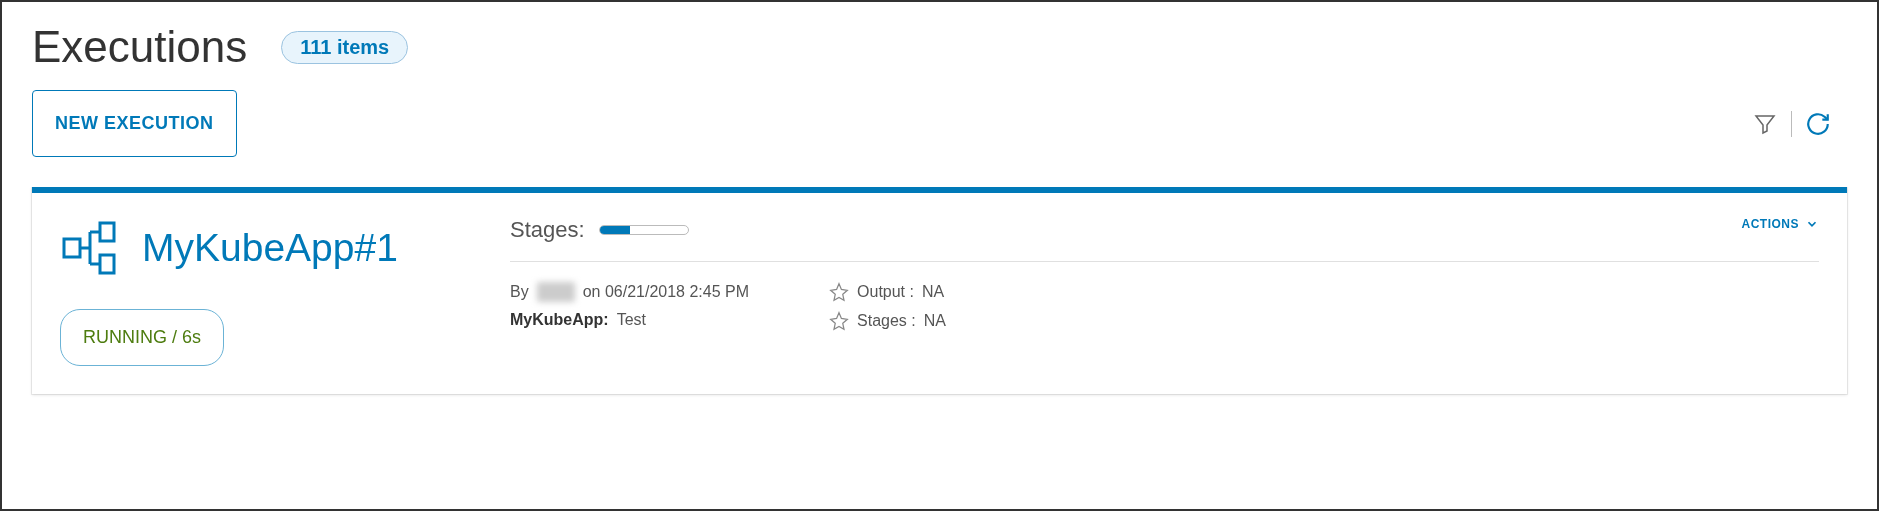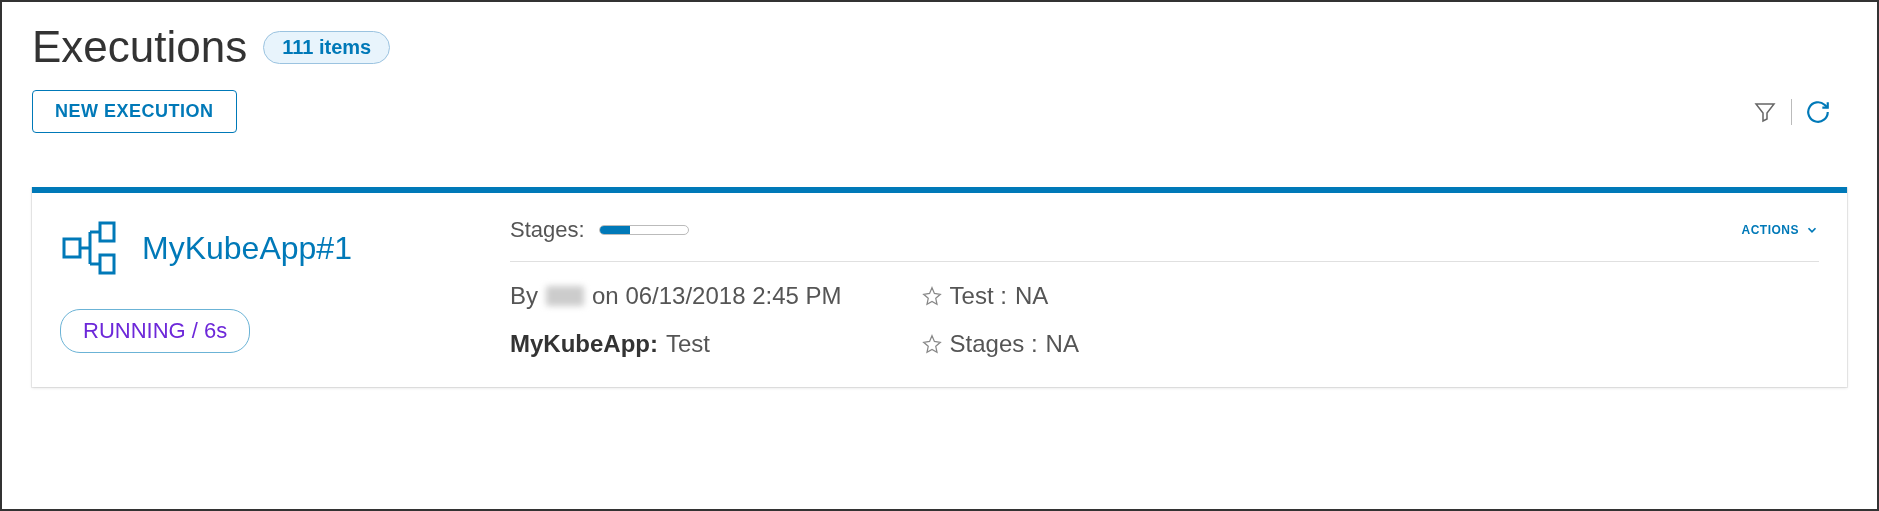--- a/index.html
+++ b/index.html
@@ -1,46 +1,46 @@
 <!DOCTYPE html>
 <html><head>
 <meta charset="utf-8">
 <style>
 * { box-sizing: border-box; margin: 0; padding: 0; }
 body { font-family: -apple-system, BlinkMacSystemFont, "Segoe UI", Arial, sans-serif; background: #fff; }
 .frame { border: 2px solid #333; width: 1879px; height: 511px; position: relative; overflow: hidden; }
 .content { padding: 20px 30px 0 30px; }
-.header { display: flex; align-items: center; gap: 16px; margin-bottom: 18px; }
+.header { display: flex; align-items: center; gap: 34px; margin-bottom: 18px; }
 .page-title { font-size: 44px; font-weight: 400; color: #333; }
 .count-badge { border: 1px solid #9bc3e0; background: #e8f4fc; color: #0079b8; border-radius: 20px; padding: 4px 18px; font-size: 20px; font-weight: bold; }
 .toolbar { display: flex; align-items: center; justify-content: space-between; margin-bottom: 30px; }
-.new-btn { border: 1.5px solid #0079b8; background: #fff; color: #0079b8; font-size: 18px; font-weight: 600; letter-spacing: 0.5px; padding: 10px 22px; border-radius: 4px; cursor: pointer; }
+.new-btn { border: 1.5px solid #0079b8; background: #fff; color: #0079b8; font-size: 18px; font-weight: 600; letter-spacing: 0.5px; padding: 22px 22px; border-radius: 4px; cursor: pointer; }
 .toolbar-icons { display: flex; align-items: center; gap: 12px; margin-right: 15px; }
 .icon-btn { cursor: pointer; display: flex; align-items: center; justify-content: center; width: 28px; height: 28px; }
 .divider-v { width: 1px; height: 26px; background: #bbb; }
 .scroll-area { position: absolute; top: 185px; left: 0; right: 0; bottom: 0; padding: 0 30px 20px 30px; overflow-y: scroll; }
 .scroll-area::-webkit-scrollbar { width: 22px; }
 .scroll-area::-webkit-scrollbar-track { background: #f0f0f0; }
 .scroll-area::-webkit-scrollbar-thumb { background: #c8c8c8; }
 .scroll-area::-webkit-scrollbar-button:single-button { background: #f0f0f0; height: 22px; display: block; border: 1px solid #ddd; }
 .card { border-top: 6px solid #0079b8; background: #fff; box-shadow: 0 1px 3px rgba(0,0,0,0.12), 0 0 0 1px #eee; padding: 24px 28px 28px 28px; display: flex; gap: 30px; min-height: 200px; }
 .card-left { flex: 0 0 420px; }
 .app-row { display: flex; align-items: center; gap: 20px; margin-bottom: 30px; }
 .app-icon { flex-shrink: 0; }
-.app-name { font-size: 32px; color: #0079b8; }
-.status-badge { border: 1.5px solid #6bb3d6; color: #6d28d9; border-radius: 20px; padding: 8px 22px; font-size: 22px; display: inline-block; }
+.app-name { font-size: 39px; color: #0079b8; }
+.status-badge { border: 1.5px solid #6bb3d6; color: #4d7c0f; border-radius: 20px; padding: 17px 22px; font-size: 18px; display: inline-block; }
 .card-right { flex: 1; }
-.stages-row { display: flex; align-items: center; justify-content: space-between; border-bottom: 1px solid #e0e0e0; padding-bottom: 18px; margin-bottom: 20px; }
+.stages-row { display: flex; align-items: flex-start; justify-content: space-between; border-bottom: 1px solid #e0e0e0; padding-bottom: 18px; margin-bottom: 20px; }
 .stages-left { display: flex; align-items: center; gap: 14px; }
 .stages-label { font-size: 22px; color: #555; }
 .progress { width: 90px; height: 10px; border: 1px solid #bbb; border-radius: 5px; overflow: hidden; background: #fff; }
 .progress-fill { width: 35%; height: 100%; background: #0079b8; }
 .actions-btn { color: #0079b8; font-size: 12px; font-weight: 600; letter-spacing: 0.5px; cursor: pointer; display: flex; align-items: center; gap: 6px; }
 .details { display: flex; gap: 80px; }
-.details-col { display: flex; flex-direction: column; gap: 20px; font-size: 24px; color: #555; }
+.details-col { display: flex; flex-direction: column; gap: 9px; font-size: 16px; color: #555; }
 .details-col .line { display: flex; align-items: center; gap: 8px; }
 .blur-name { background: #ccc; filter: blur(3px); color: transparent; width: 38px; height: 20px; display: inline-block; border-radius: 2px; }
 .bold { font-weight: 600; color: #333; }
 .star { stroke: #888; fill: none; }
 </style>
 </head>
 <body>
 
 <div class="frame">
   <div class="content">
@@ -103,33 +103,33 @@
                 <path d="M6 9l6 6 6-6"></path>
               </svg>
           </div>
         </div>
 
         <div class="details">
           <div class="details-col">
             <div class="line">
               <span>By</span>
               <span class="blur-name"></span>
-              <span>on 06/13/2018 2:45 PM</span>
+              <span>on 06/21/2018 2:45 PM</span>
             </div>
             <div class="line">
               <span class="bold">MyKubeApp:</span>
                 <span>Test</span>
             </div>
           </div>
           <div class="details-col">
             <div class="line">
               <svg class="star" width="20" height="20" viewBox="0 0 24 24" stroke-width="1.5">
                   <path d="M12 2l2.9 6.9L22 10l-5.5 4.8L18 22l-6-3.5L6 22l1.5-7.2L2 10l7.1-1.1z"></path>
                 </svg>
-              <span>Test :</span>
+              <span>Output :</span>
               <span>NA</span>
             </div>
             <div class="line">
               <svg class="star" width="20" height="20" viewBox="0 0 24 24" stroke-width="1.5">
                   <path d="M12 2l2.9 6.9L22 10l-5.5 4.8L18 22l-6-3.5L6 22l1.5-7.2L2 10l7.1-1.1z"></path>
                 </svg>
               <span>Stages :</span>
               <span>NA</span>
             </div>
           </div>

